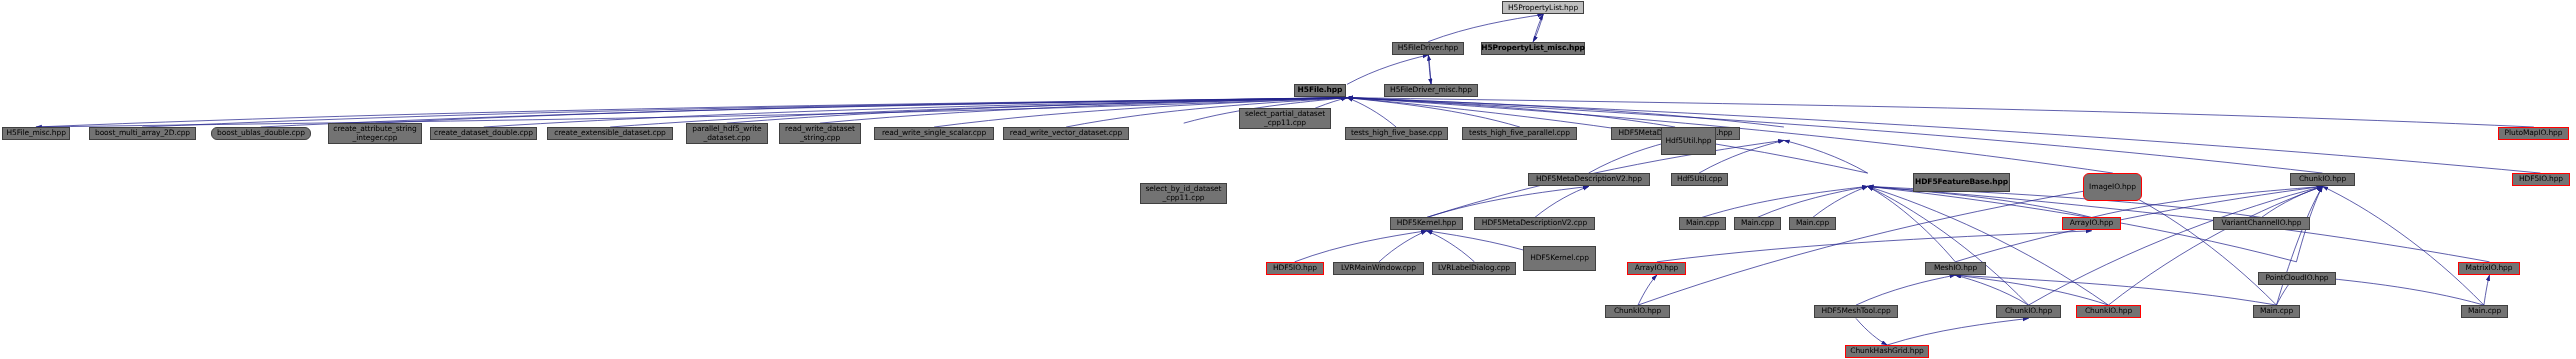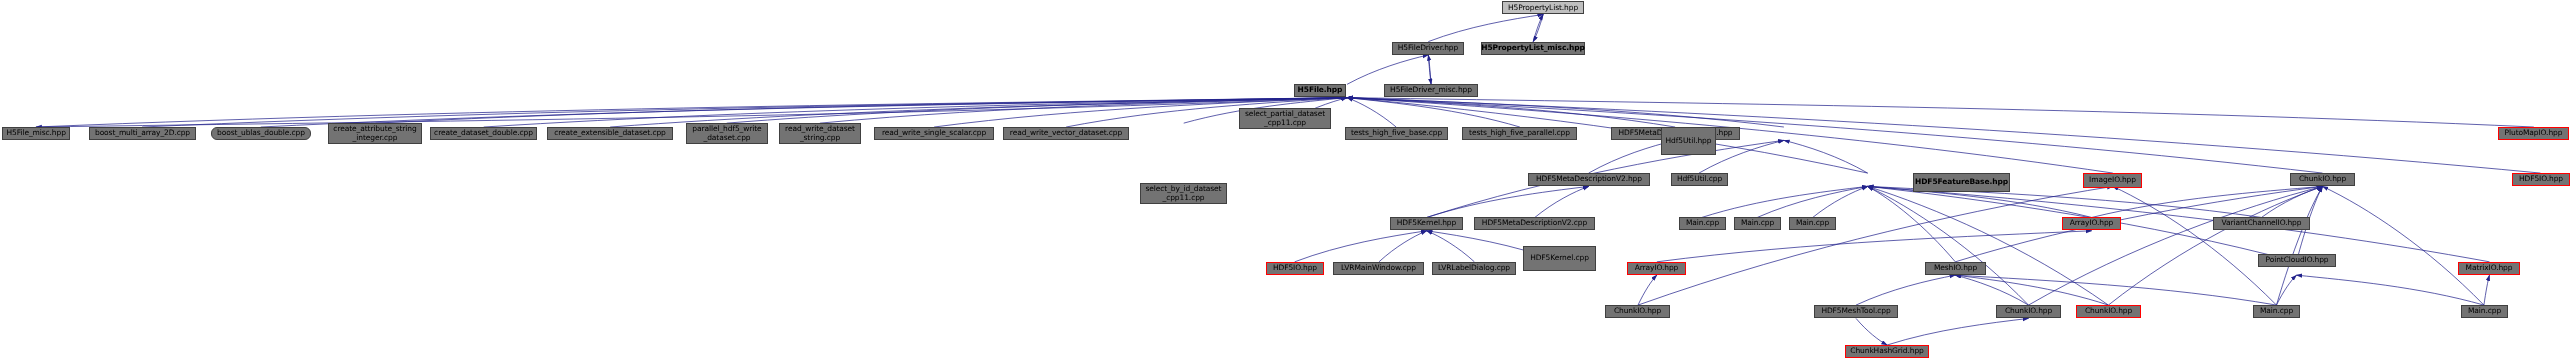--- a/index.html
+++ b/index.html
@@ -156,37 +156,37 @@
       <div class="gnode" style="left: 1239px; top: 108px; width: 92px; height: 21px;">select_partial_dataset
 _cpp11.cpp</div>
       <div class="gnode" style="left: 1345px; top: 127px; width: 103px; height: 13.3px;">tests_high_five_base.cpp</div>
       <div class="gnode" style="left: 1462px; top: 127px; width: 115px; height: 13.3px;">tests_high_five_parallel.cpp</div>
       <div class="gnode" style="left: 1611px; top: 127px; width: 129px; height: 13.3px;">HDF5MetaDescriptionBase.hpp</div>
       <div class="gnode" style="left: 1661px; top: 127px; width: 55px; height: 28px;">Hdf5Util.hpp</div>
       <div class="gnode redborder" style="left: 2498px; top: 127px; width: 71px; height: 13.3px;">PlutoMapIO.hpp</div>
       <div class="gnode" style="left: 1528px; top: 173px; width: 122px; height: 13.3px;">HDF5MetaDescriptionV2.hpp</div>
       <div class="gnode" style="left: 1671px; top: 173px; width: 57px; height: 13.3px;">Hdf5Util.cpp</div>
       <div class="gnode" style="left: 1913px; top: 173px; width: 97px; height: 19px; font-weight: bold;">HDF5FeatureBase.hpp</div>
-      <div class="gnode redborder" style="left: 2083px; top: 173px; width: 59px; height: 15px;">ImageIO.hpp</div>
+      <div class="gnode redborder" style="left: 2083px; top: 173px; width: 59px; height: 28px; border-radius: 6px;">ImageIO.hpp</div>
       <div class="gnode" style="left: 2290px; top: 173px; width: 65px; height: 13.3px;">ChunkIO.hpp</div>
       <div class="gnode redborder" style="left: 2512px; top: 173px; width: 58px; height: 13.3px;">HDF5IO.hpp</div>
       <div class="gnode" style="left: 1390px; top: 217px; width: 73px; height: 13.3px;">HDF5Kernel.hpp</div>
       <div class="gnode" style="left: 1474px; top: 217px; width: 121px; height: 13.3px;">HDF5MetaDescriptionV2.cpp</div>
       <div class="gnode" style="left: 1679px; top: 217px; width: 47px; height: 13.3px;">Main.cpp</div>
       <div class="gnode" style="left: 1734px; top: 217px; width: 47px; height: 13.3px;">Main.cpp</div>
       <div class="gnode" style="left: 1789px; top: 217px; width: 47px; height: 13.3px;">Main.cpp</div>
       <div class="gnode redborder" style="left: 2062px; top: 217px; width: 59px; height: 13.3px;">ArrayIO.hpp</div>
       <div class="gnode" style="left: 2213px; top: 217px; width: 97px; height: 13.3px;">VariantChannelIO.hpp</div>
       <div class="gnode redborder" style="left: 1266px; top: 262px; width: 58px; height: 13.3px;">HDF5IO.hpp</div>
       <div class="gnode" style="left: 1333px; top: 262px; width: 91px; height: 13.3px;">LVRMainWindow.cpp</div>
       <div class="gnode" style="left: 1432px; top: 262px; width: 84px; height: 13.3px;">LVRLabelDialog.cpp</div>
       <div class="gnode" style="left: 1523px; top: 246px; width: 73px; height: 25px; text-align: center;">HDF5Kernel.cpp</div>
       <div class="gnode redborder" style="left: 1627px; top: 262px; width: 59px; height: 13.3px;">ArrayIO.hpp</div>
       <div class="gnode" style="left: 1925px; top: 262px; width: 61px; height: 13.3px;">MeshIO.hpp</div>
-      <div class="gnode" style="left: 2258px; top: 254px; width: 78px; height: 13.3px;">PointCloudIO.hpp</div>
+      <div class="gnode" style="left: 2258px; top: 272px; width: 78px; height: 13.3px;">PointCloudIO.hpp</div>
       <div class="gnode redborder" style="left: 2458px; top: 262px; width: 62px; height: 13.3px;">MatrixIO.hpp</div>
       <div class="gnode" style="left: 1605px; top: 305px; width: 65px; height: 13.3px;">ChunkIO.hpp</div>
       <div class="gnode" style="left: 1814px; top: 305px; width: 84px; height: 13.3px;">HDF5MeshTool.cpp</div>
       <div class="gnode" style="left: 1996px; top: 305px; width: 65px; height: 13.3px;">ChunkIO.hpp</div>
       <div class="gnode redborder" style="left: 2076px; top: 305px; width: 65px; height: 13.3px;">ChunkIO.hpp</div>
       <div class="gnode" style="left: 2253px; top: 305px; width: 47px; height: 13.3px;">Main.cpp</div>
       <div class="gnode" style="left: 2461px; top: 305px; width: 47px; height: 13.3px;">Main.cpp</div>
       <div class="gnode redborder" style="left: 1845px; top: 345px; width: 84px; height: 13.3px;">ChunkHashGrid.hpp</div>
     </div>
 </div>

